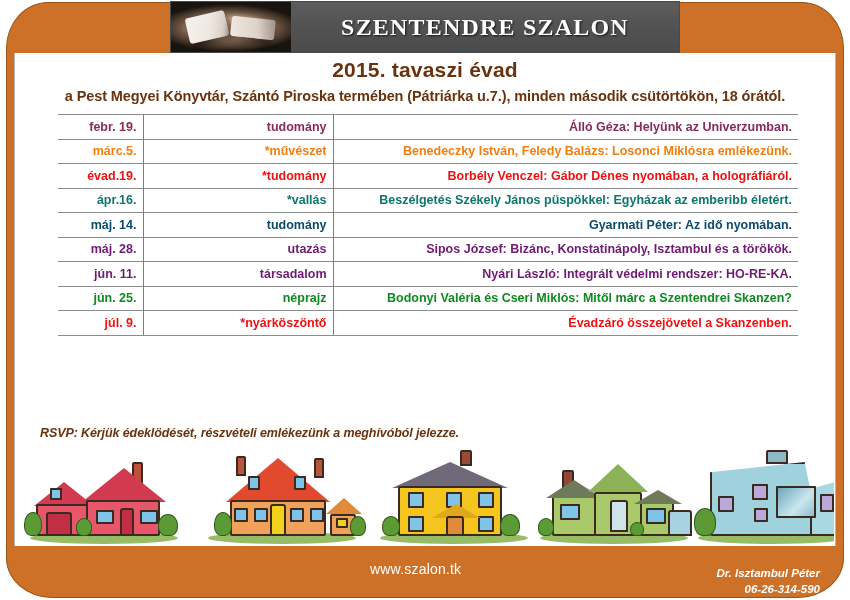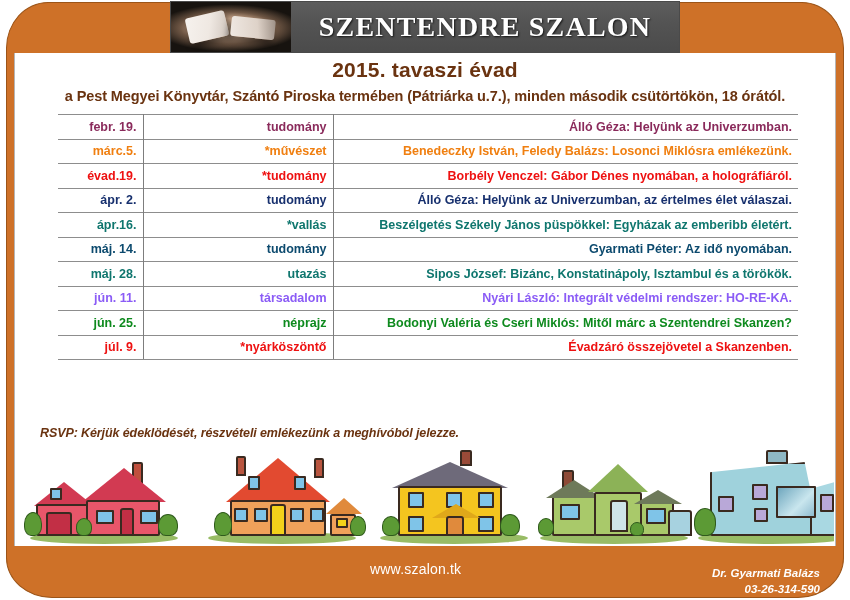--- a/index.html
+++ b/index.html
@@ -78,21 +78,21 @@
   .banner-title-box {
     flex: 1;
     background: linear-gradient(180deg, #5d5d5d 0%, #535353 45%, #4b4b4b 100%);
     display: flex;
     align-items: center;
     justify-content: center;
   }
   .banner-title {
     font-family: "Liberation Serif", serif;
     font-weight: bold;
-    font-size: 28px;
+    font-size: 24px;
     letter-spacing: 1.2px;
     color: #ffffff;
     text-shadow: 1px 1px 2px rgba(0,0,0,.75);
     white-space: nowrap;
   }
 
   
   .season-title {
     position: absolute;
     left: 0; top: 58px;
@@ -260,41 +260,36 @@
         <tr style="color: rgb(240, 127, 16);">
           <td class="col-date">márc.5.</td>
           <td class="col-topic">*művészet</td>
           <td class="col-desc">Benedeczky István, Feledy Balázs: Losonci Miklósra emlékezünk.</td>
         </tr>
         <tr style="color: rgb(238, 17, 17);">
           <td class="col-date">évad.19.</td>
           <td class="col-topic">*tudomány</td>
           <td class="col-desc">Borbély Venczel: Gábor Dénes nyomában, a holográfiáról.</td>
         </tr>
-        <tr style="color: rgb(23, 48, 110);">
-          <td class="col-date">ápr. 2.</td>
-          <td class="col-topic">tudomány</td>
-          <td class="col-desc">Álló Géza: Helyünk az Univerzumban, az értelmes élet válaszai.</td>
-        </tr>
         <tr style="color: #0f766e;">
           <td class="col-date">ápr.16.</td>
           <td class="col-topic">*vallás</td>
           <td class="col-desc">Beszélgetés Székely János püspökkel: Egyházak az emberibb életért.</td>
         </tr>
         <tr style="color: #0c4a6e;">
           <td class="col-date">máj. 14.</td>
           <td class="col-topic">tudomány</td>
           <td class="col-desc">Gyarmati Péter: Az idő nyomában.</td>
         </tr>
-        <tr style="color: #0f766e;">
+        <tr style="color: #701a75;">
           <td class="col-date">máj. 28.</td>
           <td class="col-topic">utazás</td>
           <td class="col-desc">Sipos József: Bizánc, Konstatinápoly, Isztambul és a törökök.</td>
         </tr>
-        <tr style="color: #8b5cf6;">
+        <tr style="color: #701a75;">
           <td class="col-date">jún. 11.</td>
           <td class="col-topic">társadalom</td>
           <td class="col-desc">Nyári László: Integrált védelmi rendszer: HO-RE-KA.</td>
         </tr>
         <tr style="color: rgb(14, 138, 30);">
           <td class="col-date">jún. 25.</td>
           <td class="col-topic">néprajz</td>
           <td class="col-desc">Bodonyi Valéria és Cseri Miklós: Mitől márc a Szentendrei Skanzen?</td>
         </tr>
         <tr style="color: rgb(238, 17, 17);">
@@ -390,17 +385,17 @@
       <div class="win" style="left:84px;top:40px;width:40px;height:32px;background:linear-gradient(135deg,#6FA7BE 0%,#C9E6EE 60%,#8FBCD0 100%);"></div>
       <div class="win" style="left:128px;top:48px;width:14px;height:18px;background:#B9A8D8;"></div>
       <div class="bush" style="left:2px;top:62px;width:22px;height:28px;"></div>
 
     </div>
 
   </div>
 
   <div class="footer-site">www.szalon.tk</div>
   <div class="footer-sign">
-    <div>Dr. Gyarmati Balázs</div>
-    <div>03-26-314-590</div>
+    <div>Dr. Isztambul Péter</div>
+    <div>06-26-314-590</div>
   </div>
 
 </div>
 
 </body></html>

